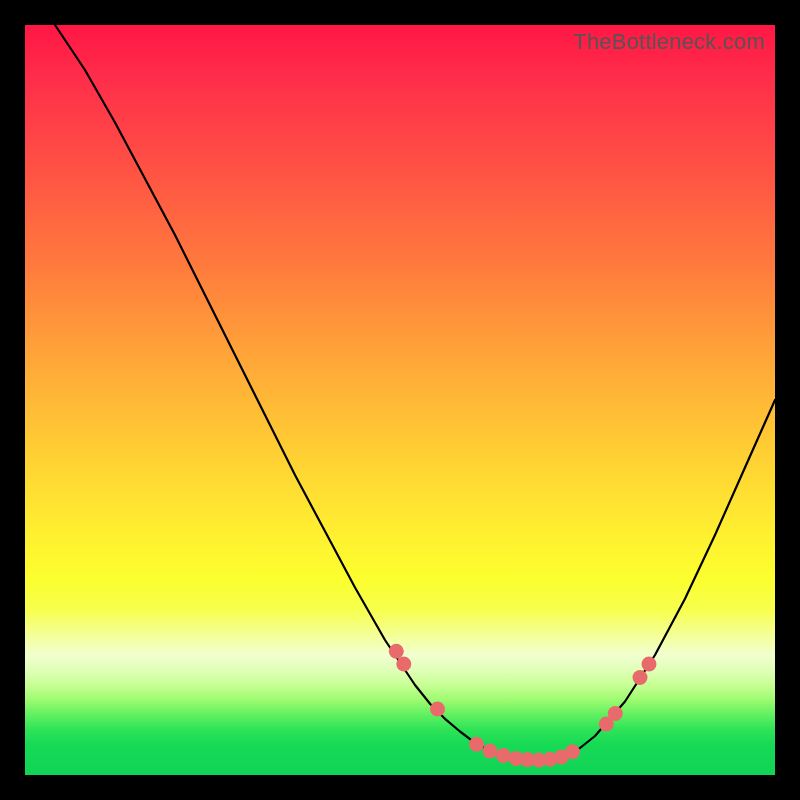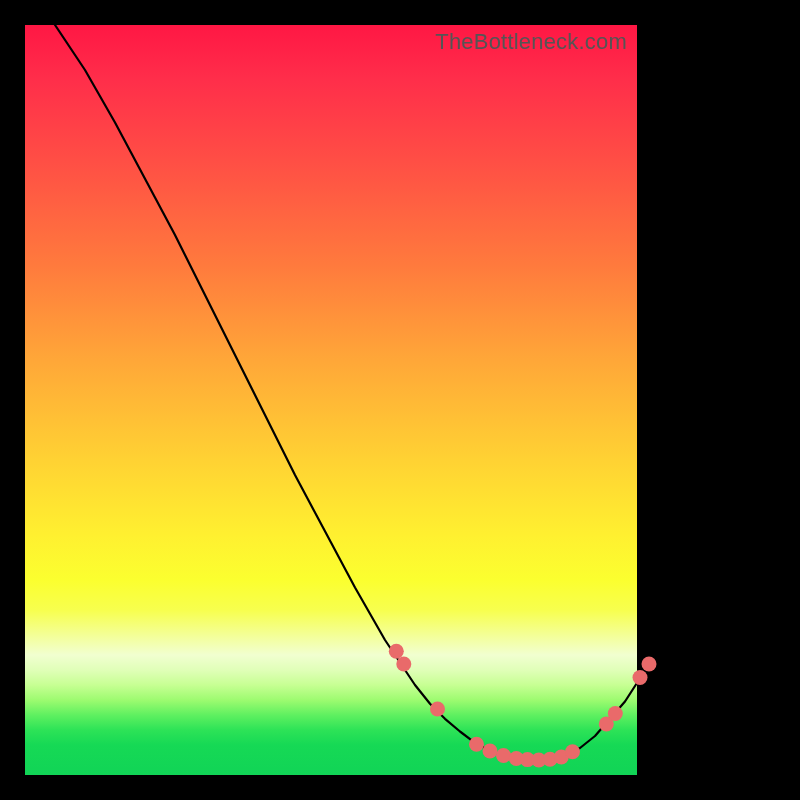--- a/index.html
+++ b/index.html
@@ -16,21 +16,21 @@
     left: 0;
     top: 0;
     width: 800px;
     height: 800px;
     background: #000;
   }
   .plot-area {
     position: absolute;
     left: 25px;
     top: 25px;
-    width: 612px;
+    width: 750px;
     height: 750px;
     
     background: linear-gradient(
       to bottom,
       #ff1744 0%,
       #ff2d4a 7%,
       #ff4e45 18%,
       #ff7a3d 32%,
       #ffa838 45%,
       #ffd233 58%,

